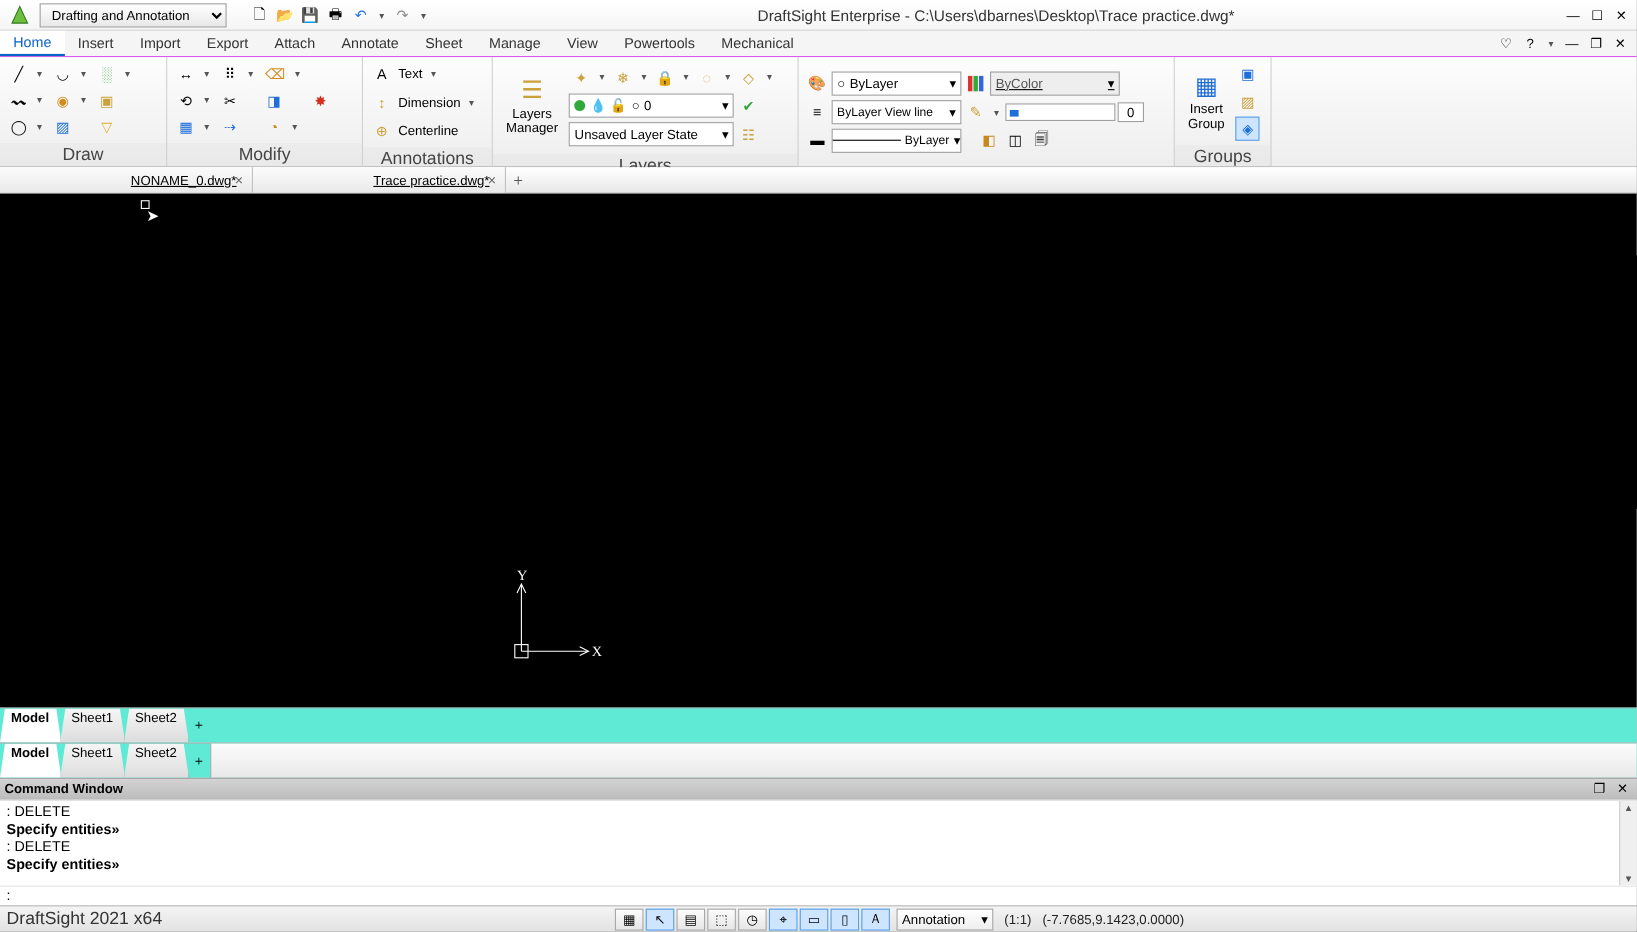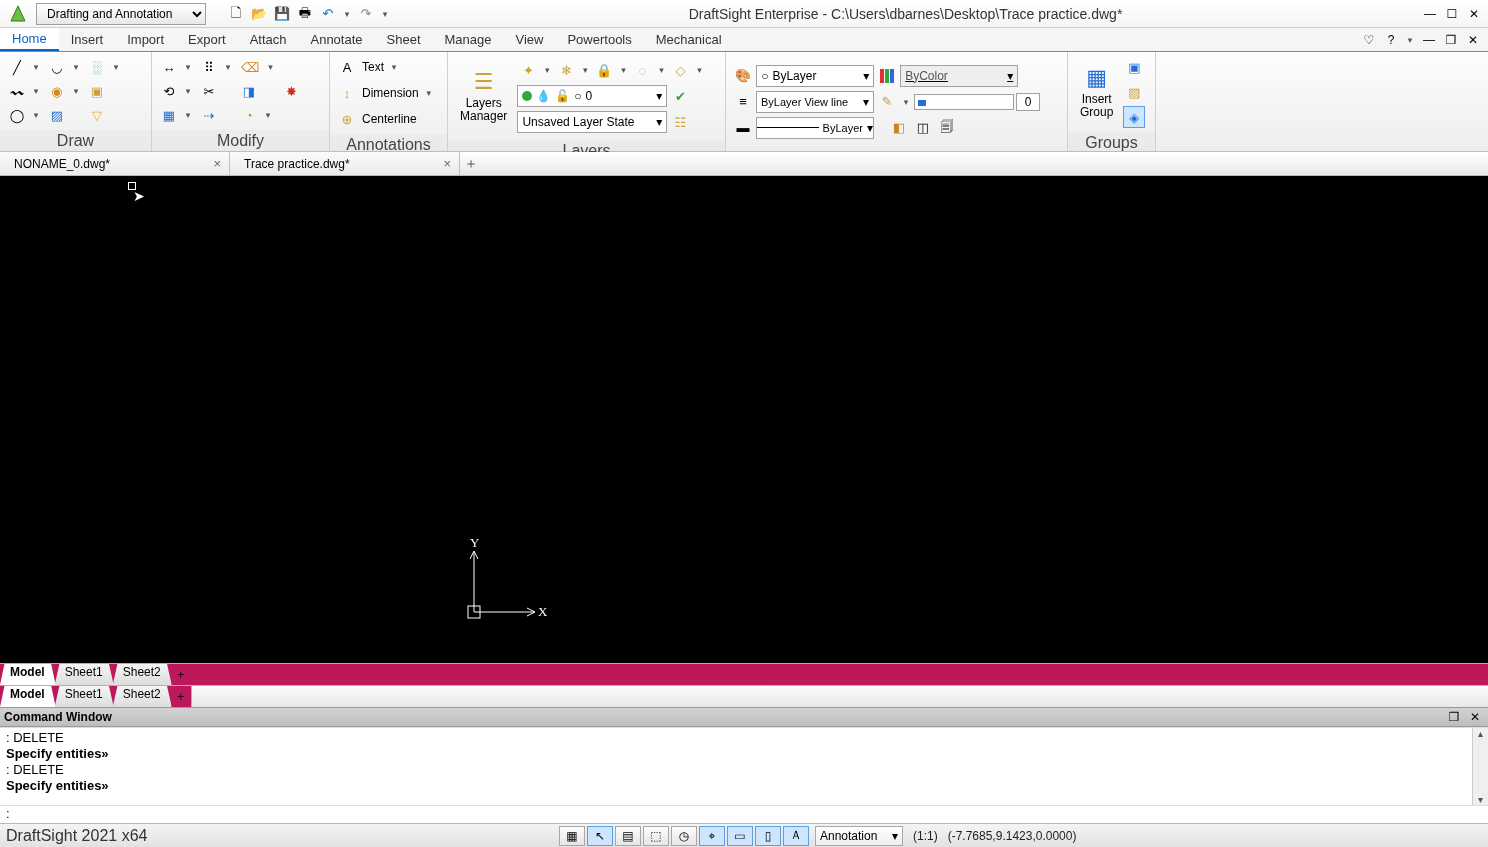--- a/index.html
+++ b/index.html
@@ -37,35 +37,35 @@
 .rcombo { height:22px; border:1px solid #a0a0a0; background:#fff; font-size:12px; padding:0 4px; }
 .lw-bar { width:100px; height:16px; border:1px solid #a0a0a0; background:#fff; position:relative; }
 .lw-bar::before { content:""; position:absolute; left:3px; top:5px; width:8px; height:6px; background:#1f6fd8; }
 .lw-val { width:24px; height:18px; border:1px solid #a0a0a0; background:#fff; text-align:center; font-size:12px; }
 .ltype-box { width:118px; height:22px; border:1px solid #a0a0a0; background:#fff; display:flex; align-items:center; justify-content:center; }
 .ltype-line { width:70px; height:1px; background:#000; margin-right:4px; }
 .prop-combo { width:118px; }
 
 
 .doctabs { height: 24px; background: linear-gradient(#ffffff,#e8e8e8); display:flex; align-items:stretch; border-bottom:1px solid #b8b8b8; }
-.doctab { display:flex; align-items:center; gap:8px; padding:0 14px; border-right:1px solid #c0c0c0; cursor:pointer; font-size:12px; background:linear-gradient(#fbfbfb,#eaeaea); position:relative; min-width:230px; justify-content:flex-start; }
+.doctab { display:flex; align-items:center; gap:8px; padding:0 14px; border-right:1px solid #c0c0c0; cursor:pointer; font-size:12px; background:linear-gradient(#fbfbfb,#eaeaea); position:relative; min-width:230px; justify-content:flex-end;text-decoration:underline; }
 .doctab .x { position:absolute; right:8px; font-size:13px; color:#666; cursor:pointer; }
 .newtab { width:22px; display:flex; align-items:center; justify-content:center; cursor:pointer; font-size:14px; color:#555; }
 
 
 .canvas-area { flex:1; background:#000; position:relative; }
 .cursor-sq { position:absolute; width:8px; height:8px; border:1px solid #fff; left:128px; top:6px; }
 .cursor-arrow { position:absolute; left:133px; top:12px; color:#fff; font-size:14px; }
 .ucs { position:absolute; left:464px; bottom:36px; }
 .ucs text { fill:#fff; font-size:13px; font-family:serif; }
 .ucs line, .ucs polyline { stroke:#fff; stroke-width:1; fill:none; }
 .ucs-sq { fill:none; stroke:#fff; stroke-width:1; }
 
 
-.sheet-row { height:22px; background:#be185d; display:flex; align-items:stretch; border-top:1px solid #b0b0b0; }
+.sheet-row { height:32px; background:#5eead4; display:flex; align-items:stretch; border-top:1px solid #b0b0b0; }
 .sheet-tab { padding: 1px 10px 0 10px; font-size:12px; border-right:1px solid #b0b0b0; cursor:pointer; background:linear-gradient(#f5f5f5,#ddd); position:relative; clip-path: polygon(8% 0, 92% 0, 100% 100%, 0 100%); margin-right:-1px; }
 .sheet-tab.active { background:#fff; font-weight:bold; }
 .sheet-add { width:20px; display:flex; align-items:center; justify-content:center; cursor:pointer; font-size:12px; }
 .sheet-row .fill { flex:1; background:linear-gradient(#fcfcfc,#e8e8e8); border-left:1px solid #b0b0b0; }
 
 
 .cmd-title { height:20px; background:linear-gradient(#d3d3d3,#bdbdbd); display:flex; align-items:center; padding:0 4px; border-top:1px solid #999; border-bottom:1px solid #999; }
 .cmd-title-text { font-weight:bold; font-size:12px; }
 .cmd-title .right { margin-left:auto; display:flex; gap:3px; }
 .cmd-body { height:78px; background:#fff; font-size:13px; padding:2px 6px; overflow:auto; font-family: "Segoe UI", sans-serif; position:relative; border-top:1px solid #ddd; }

